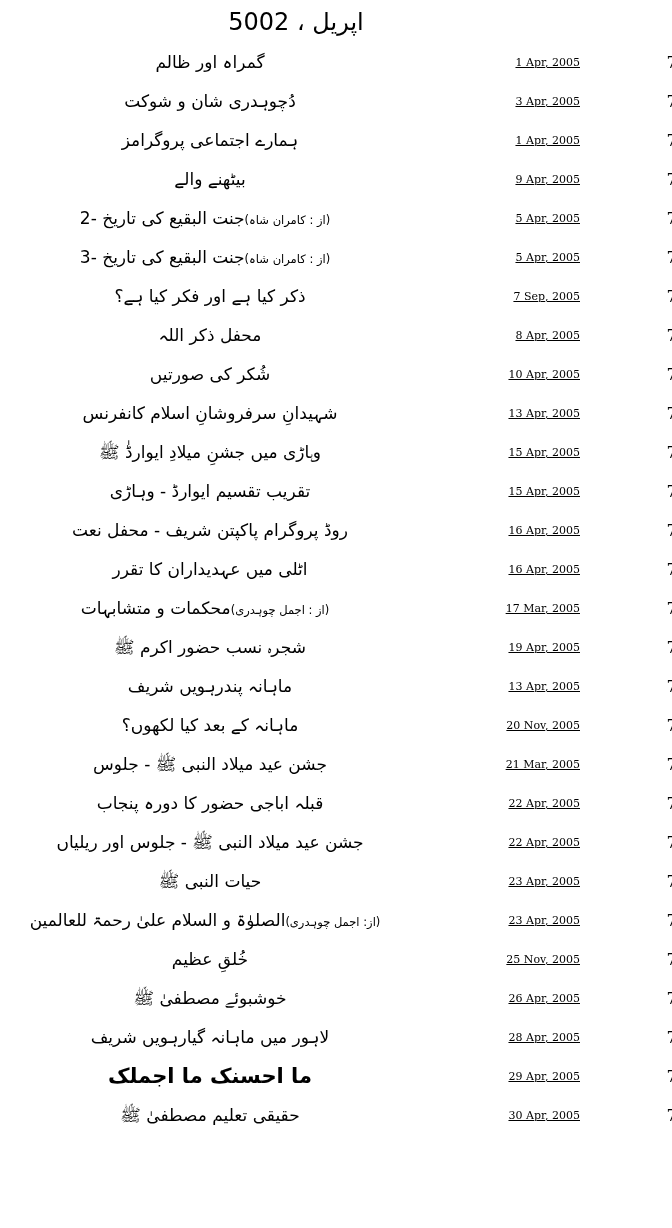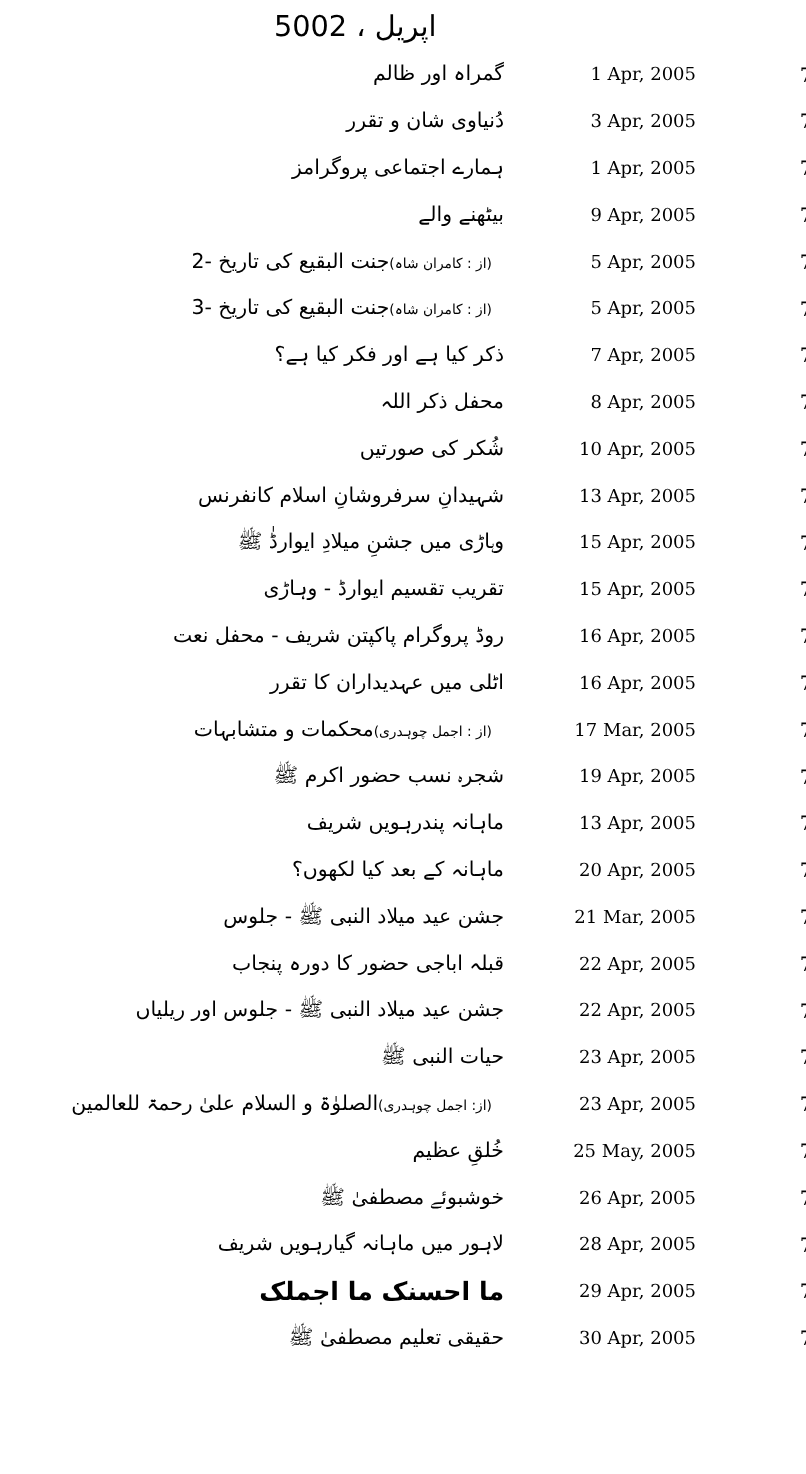--- a/index.html
+++ b/index.html
@@ -40,33 +40,34 @@
     height: 39px;
   }
   td {
     padding: 0;
     vertical-align: middle;
     white-space: nowrap;
     overflow: hidden;
   }
   td.title-cell {
     width: 420px;
-    text-align: right;
+    text-align: center;
     direction: rtl;
     padding-right: 10px;
     font-size: 17px;
     line-height: 1.35;
   }
   td.date-cell {
     width: 150px;
     text-align: right;
     padding-right: 16px;
-    font-size: 15px;
+    font-size: 11px;
     font-family: "DejaVu Serif", "Liberation Serif", serif;
     letter-spacing: 0px;
+    text-decoration: underline;
   }
   td.num-cell {
     width: 102px;
     text-align: right;
     padding-right: 22px;
     font-size: 16.5px;
     font-family: "DejaVu Serif", "Liberation Serif", serif;
   }
   .title-main {
     display: inline;
@@ -92,21 +93,21 @@
   <div class="doc-title">اپریل ، 2005</div>
 
   <table class="listing">
     <tbody>
         <tr>
           <td class="title-cell"><span class="title-main">گمراہ اور ظالم</span></td>
           <td class="date-cell">1 Apr, 2005</td>
           <td class="num-cell">734</td>
         </tr>
         <tr>
-          <td class="title-cell"><span class="title-main">دُنیاوی شان و تقرر</span></td>
+          <td class="title-cell"><span class="title-main">دُچوہدری شان و شوکت</span></td>
           <td class="date-cell">3 Apr, 2005</td>
           <td class="num-cell">735</td>
         </tr>
         <tr>
           <td class="title-cell"><span class="title-main">ہمارے اجتماعی پروگرامز</span></td>
           <td class="date-cell">1 Apr, 2005</td>
           <td class="num-cell">736</td>
         </tr>
         <tr>
           <td class="title-cell"><span class="title-main">بیٹھنے والے</span></td>
@@ -118,21 +119,21 @@
           <td class="date-cell">5 Apr, 2005</td>
           <td class="num-cell">738</td>
         </tr>
         <tr>
           <td class="title-cell"><span class="byline byline-small">(از : کامران شاہ)</span><span class="title-main">جنت البقیع کی تاریخ -3</span></td>
           <td class="date-cell">5 Apr, 2005</td>
           <td class="num-cell">739</td>
         </tr>
         <tr>
           <td class="title-cell"><span class="title-main">ذکر کیا ہے اور فکر کیا ہے؟</span></td>
-          <td class="date-cell">7 Apr, 2005</td>
+          <td class="date-cell">7 Sep, 2005</td>
           <td class="num-cell">740</td>
         </tr>
         <tr>
           <td class="title-cell"><span class="title-main">محفل ذکر اللہ</span></td>
           <td class="date-cell">8 Apr, 2005</td>
           <td class="num-cell">741</td>
         </tr>
         <tr>
           <td class="title-cell"><span class="title-main">شُکر کی صورتیں</span></td>
           <td class="date-cell">10 Apr, 2005</td>
@@ -173,21 +174,21 @@
           <td class="date-cell">19 Apr, 2005</td>
           <td class="num-cell">749</td>
         </tr>
         <tr>
           <td class="title-cell"><span class="title-main">ماہانہ پندرہویں شریف</span></td>
           <td class="date-cell">13 Apr, 2005</td>
           <td class="num-cell">750</td>
         </tr>
         <tr>
           <td class="title-cell"><span class="title-main">ماہانہ کے بعد کیا لکھوں؟</span></td>
-          <td class="date-cell">20 Apr, 2005</td>
+          <td class="date-cell">20 Nov, 2005</td>
           <td class="num-cell">751</td>
         </tr>
         <tr>
           <td class="title-cell"><span class="title-main">جشن عید میلاد النبی ﷺ - جلوس</span></td>
           <td class="date-cell">21 Mar, 2005</td>
           <td class="num-cell">752</td>
         </tr>
         <tr>
           <td class="title-cell"><span class="title-main">قبلہ اباجی حضور کا دورہ پنجاب</span></td>
           <td class="date-cell">22 Apr, 2005</td>
@@ -203,21 +204,21 @@
           <td class="date-cell">23 Apr, 2005</td>
           <td class="num-cell">755</td>
         </tr>
         <tr>
           <td class="title-cell"><span class="byline byline-small">(از: اجمل چوہدری)</span><span class="title-main">الصلوٰۃ و السلام علیٰ رحمۃ للعالمین</span></td>
           <td class="date-cell">23 Apr, 2005</td>
           <td class="num-cell">756</td>
         </tr>
         <tr>
           <td class="title-cell"><span class="title-main">خُلقِ عظیم</span></td>
-          <td class="date-cell">25 May, 2005</td>
+          <td class="date-cell">25 Nov, 2005</td>
           <td class="num-cell">757</td>
         </tr>
         <tr>
           <td class="title-cell"><span class="title-main">خوشبوئے مصطفیٰ ﷺ</span></td>
           <td class="date-cell">26 Apr, 2005</td>
           <td class="num-cell">758</td>
         </tr>
         <tr>
           <td class="title-cell"><span class="title-main">لاہور میں ماہانہ گیارہویں شریف</span></td>
           <td class="date-cell">28 Apr, 2005</td>

